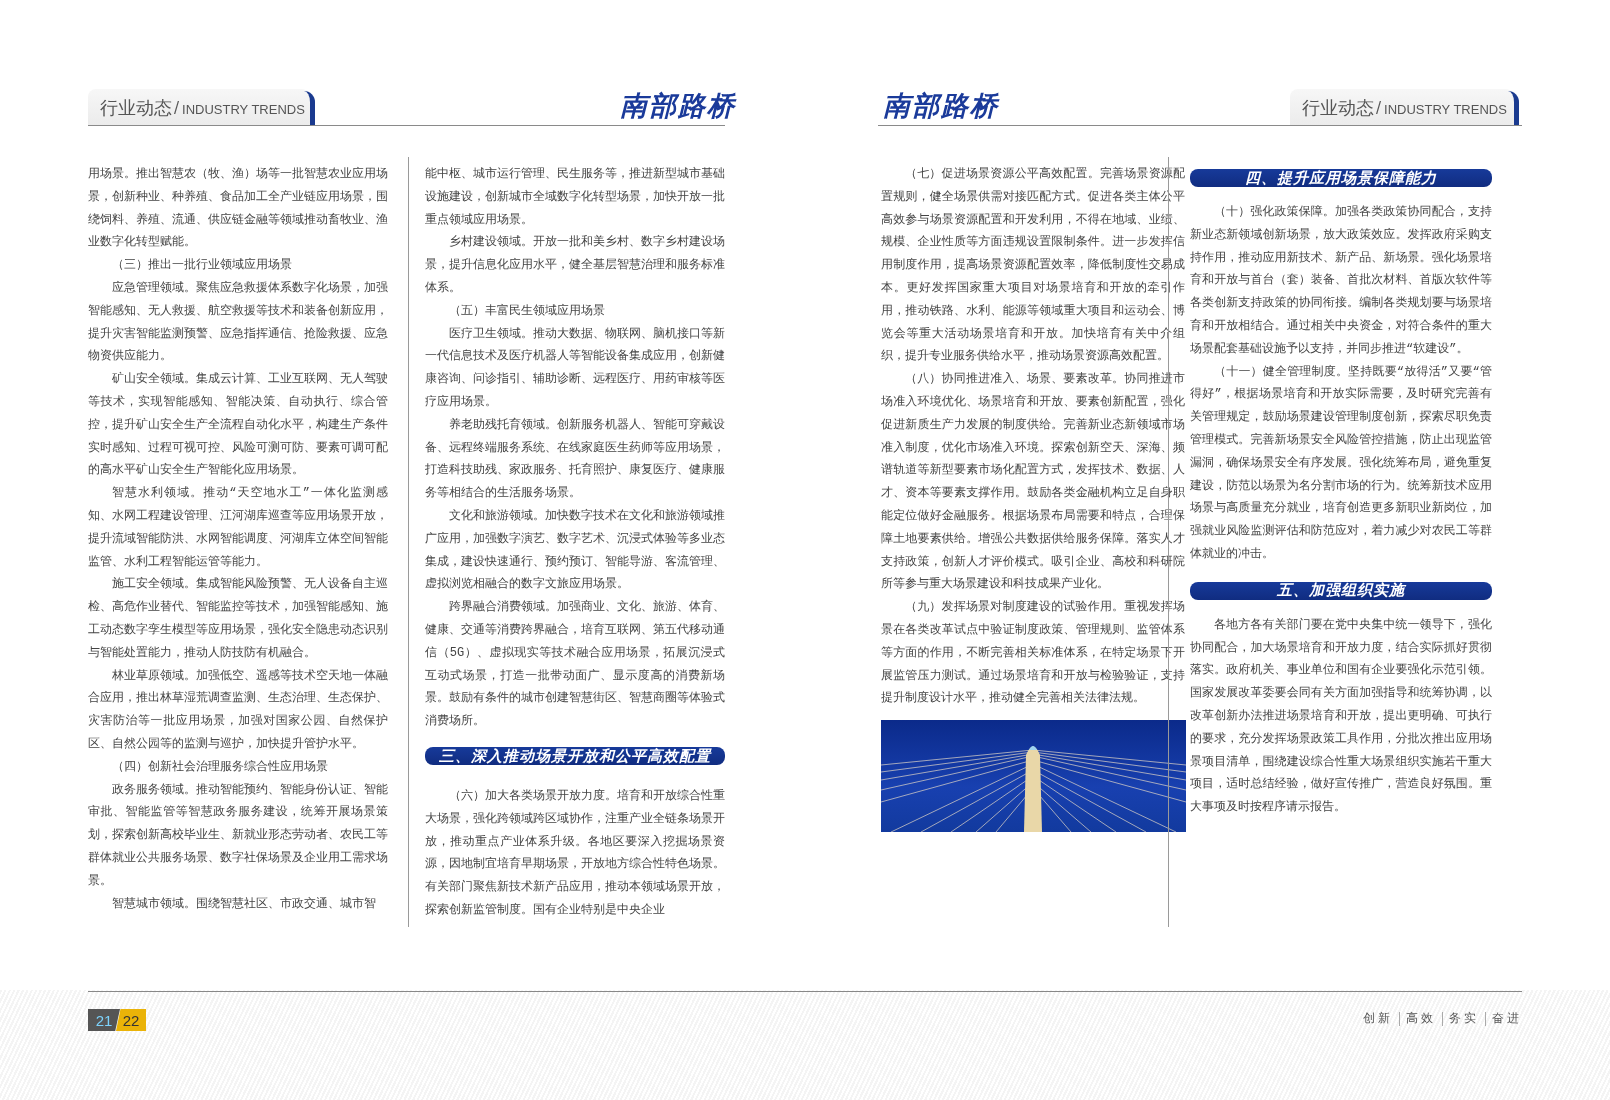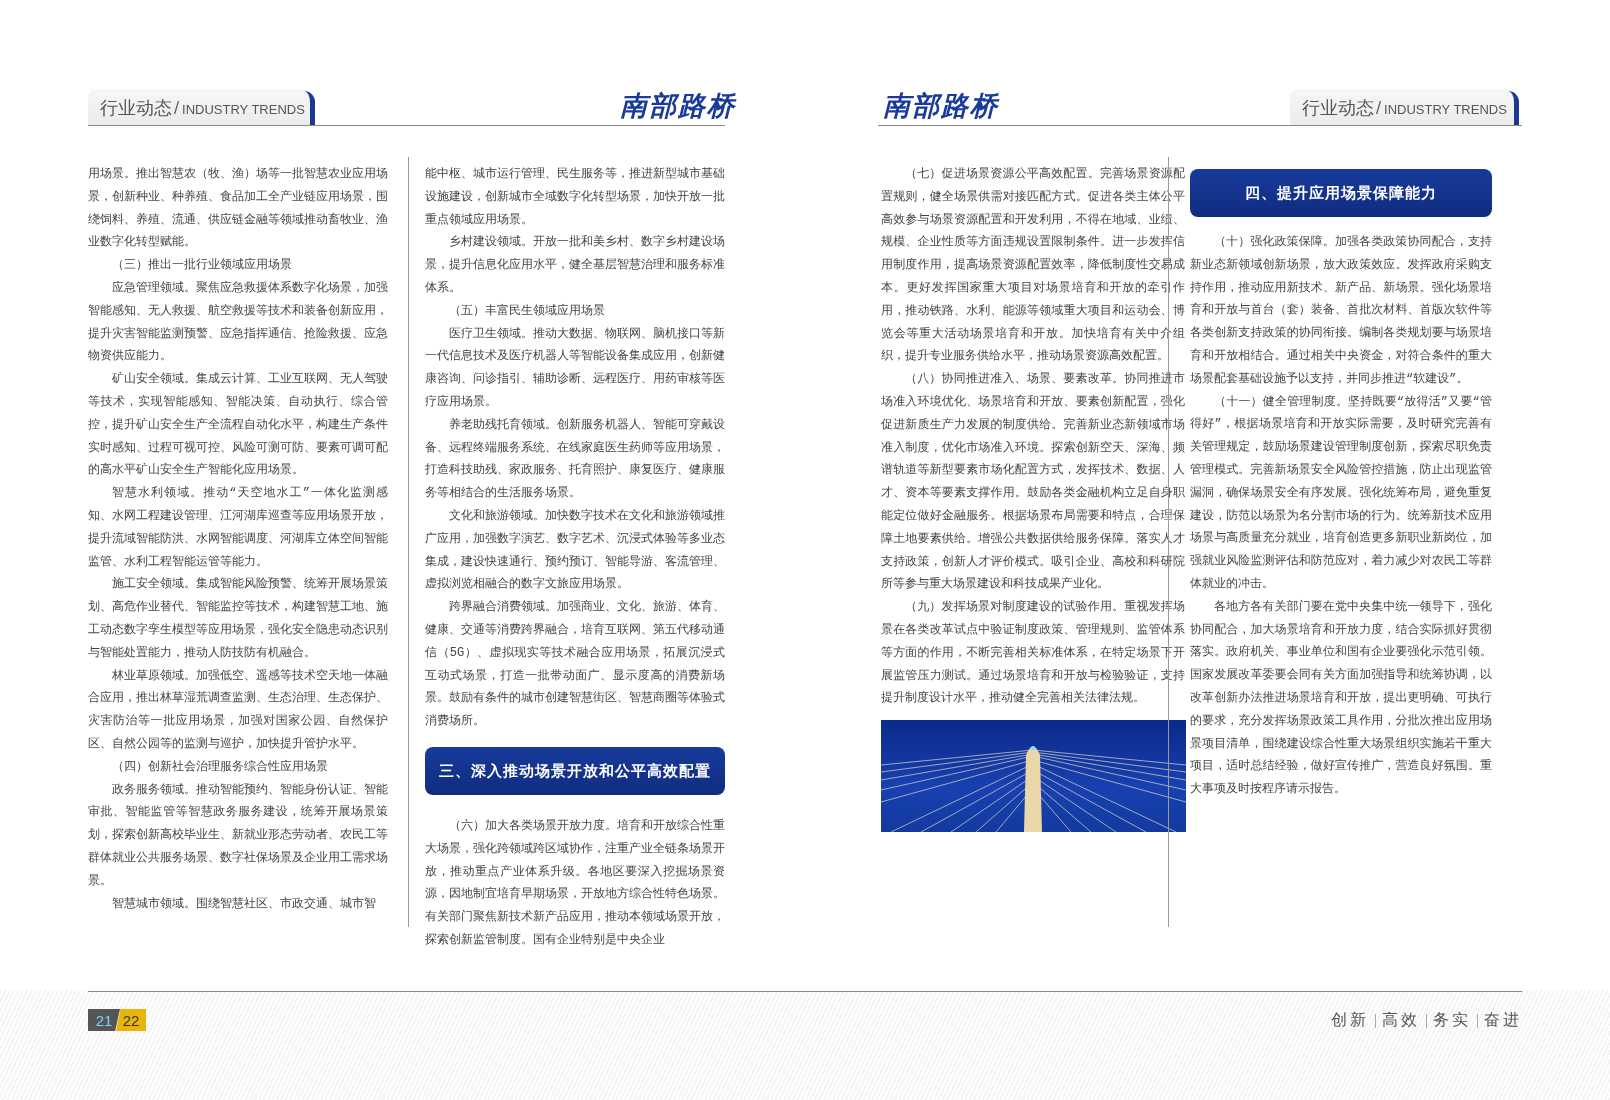--- a/index.html
+++ b/index.html
@@ -21,37 +21,37 @@
   .brand { position: absolute; top: 88px; font-family: "DejaVu Serif", serif; font-size: 27px; font-weight: bold;
            color: #1a3a9a; letter-spacing: 2px; font-style: italic; }
 
   
   .col { position: absolute; top: 163px; width: 300px; font-size: 12px; line-height: 22.8px; text-align: justify; color: #444; }
   .col p { text-indent: 2em; font-family: Liberation Mono, monospace; }
   .col p.noindent { text-indent: 0; }
   .col p.sub { text-indent: 2em; }
   .divider { position: absolute; top: 157px; width: 1px; height: 770px; background: #9a9a9a; }
 
-  .sec-title { height: 48px; margin: 14px 0 14px 0; border-radius: 8px; background: linear-gradient(#173a9a, #102c80);
+  .sec-title { height: 18px; margin: 14px 0 14px 0; border-radius: 8px; background: linear-gradient(#173a9a, #102c80);
                color: #fff; font-family: "DejaVu Sans", sans-serif; font-weight: bold; font-size: 15px;
-               display: flex; align-items: center; justify-content: center; letter-spacing: 1px; text-indent: 0; }
+               display: flex; align-items: center; justify-content: center; letter-spacing: 1px; text-indent: 0; font-style: italic; }
 
   .bridge { width: 305px; height: 112px; margin-top: 10px; position: relative; overflow: hidden;
             background: linear-gradient(180deg, #0b2a8a 0%, #1840b0 60%, #123a9e 100%); }
 
   
   .footer-band { position: absolute; left: 0; top: 990px; width: 1610px; height: 110px;
      background: repeating-linear-gradient(115deg, #f4f4f4 0px, #f4f4f4 2px, #ffffff 2px, #ffffff 4px); }
   .footer-line { position: absolute; left: 88px; top: 991px; width: 1434px; height: 1px; background: #888; }
   .pg { position: absolute; top: 1009px; height: 22px; display: flex; font-family: "Liberation Sans", sans-serif; font-size: 15px; }
   .pg-l { background: #555; color: #7dd3fc; width: 32px; display: flex; align-items: center; justify-content: center;
           clip-path: polygon(0 0, 100% 0, 85% 100%, 0 100%); }
   .pg-r { background: #eab308; color: #333; width: 30px; display: flex; align-items: center; justify-content: center; margin-left: -4px;
           clip-path: polygon(15% 0, 100% 0, 100% 100%, 0 100%); }
-  .slogan { position: absolute; right: 88px; top: 1010px; font-family: "DejaVu Sans", sans-serif; font-size: 16px; color: #555;
+  .slogan { position: absolute; right: 88px; top: 1010px; font-family: "DejaVu Sans", sans-serif; font-size: 12px; color: #555;
             display: flex; align-items: center; letter-spacing: 3px; justify-content: center; }
   .slogan .sep { width: 1px; height: 14px; background: #aaa; margin: 0 6px; }
 </style>
 </head>
 <body>
 
 <div class="page page-left">
   <div class="hdr-tab" style="left:88px;width:225px;">
     <span class="hdr-tab-cn">行业动态</span>
     <span class="hdr-tab-cn" style="font-size:15px;margin-left:2px;">/</span>
@@ -59,21 +59,21 @@
   </div>
   <div class="brand" style="left:620px;">南部路桥</div>
   <div class="hdr-line" style="left:88px;width:637px;"></div>
 
   <div class="col" id="col1" style="left:88px;">
       <p class="noindent">用场景。推出智慧农（牧、渔）场等一批智慧农业应用场景，创新种业、种养殖、食品加工全产业链应用场景，围绕饲料、养殖、流通、供应链金融等领域推动畜牧业、渔业数字化转型赋能。</p>
       <p class="sub">（三）推出一批行业领域应用场景</p>
       <p class="">应急管理领域。聚焦应急救援体系数字化场景，加强智能感知、无人救援、航空救援等技术和装备创新应用，提升灾害智能监测预警、应急指挥通信、抢险救援、应急物资供应能力。</p>
       <p class="">矿山安全领域。集成云计算、工业互联网、无人驾驶等技术，实现智能感知、智能决策、自动执行、综合管控，提升矿山安全生产全流程自动化水平，构建生产条件实时感知、过程可视可控、风险可测可防、要素可调可配的高水平矿山安全生产智能化应用场景。</p>
       <p class="">智慧水利领域。推动“天空地水工”一体化监测感知、水网工程建设管理、江河湖库巡查等应用场景开放，提升流域智能防洪、水网智能调度、河湖库立体空间智能监管、水利工程智能运管等能力。</p>
-      <p class="">施工安全领域。集成智能风险预警、统筹开展场景策划、高危作业替代、智能监控等技术，构建智慧工地、施工动态数字孪生模型等应用场景，强化安全隐患动态识别与智能处置能力，推动人防技防有机融合。</p>
+      <p class="">施工安全领域。集成智能风险预警、无人设备自主巡检、高危作业替代、智能监控等技术，加强智能感知、施工动态数字孪生模型等应用场景，强化安全隐患动态识别与智能处置能力，推动人防技防有机融合。</p>
       <p class="">林业草原领域。加强低空、遥感等技术空天地一体融合应用，推出林草湿荒调查监测、生态治理、生态保护、灾害防治等一批应用场景，加强对国家公园、自然保护区、自然公园等的监测与巡护，加快提升管护水平。</p>
       <p class="sub">（四）创新社会治理服务综合性应用场景</p>
       <p class="">政务服务领域。推动智能预约、智能身份认证、智能审批、智能监管等智慧政务服务建设，统筹开展场景策划，探索创新高校毕业生、新就业形态劳动者、农民工等群体就业公共服务场景、数字社保场景及企业用工需求场景。</p>
       <p class="">智慧城市领域。围绕智慧社区、市政交通、城市智</p>
     </div>
   <div class="divider" style="left:408px;"></div>
   <div class="col" id="col2" style="left:425px;">
     <div id="col2a">
         <p class="noindent">能中枢、城市运行管理、民生服务等，推进新型城市基础设施建设，创新城市全域数字化转型场景，加快开放一批重点领域应用场景。</p>
         <p class="">乡村建设领域。开放一批和美乡村、数字乡村建设场景，提升信息化应用水平，健全基层智慧治理和服务标准体系。</p>
@@ -134,20 +134,21 @@
       </svg>
     </div>
   </div>
   <div class="divider" style="left:363px;"></div>
   <div class="col" style="left:385px;top:157px;width:302px;">
     <div class="sec-title" style="margin-top:12px;">四、提升应用场景保障能力</div>
     <div id="col4a">
         <p class="">（十）强化政策保障。加强各类政策协同配合，支持新业态新领域创新场景，放大政策效应。发挥政府采购支持作用，推动应用新技术、新产品、新场景。强化场景培育和开放与首台（套）装备、首批次材料、首版次软件等各类创新支持政策的协同衔接。编制各类规划要与场景培育和开放相结合。通过相关中央资金，对符合条件的重大场景配套基础设施予以支持，并同步推进“软建设”。</p>
         <p class="">（十一）健全管理制度。坚持既要“放得活”又要“管得好”，根据场景培育和开放实际需要，及时研究完善有关管理规定，鼓励场景建设管理制度创新，探索尽职免责管理模式。完善新场景安全风险管控措施，防止出现监管漏洞，确保场景安全有序发展。强化统筹布局，避免重复建设，防范以场景为名分割市场的行为。统筹新技术应用场景与高质量充分就业，培育创造更多新职业新岗位，加强就业风险监测评估和防范应对，着力减少对农民工等群体就业的冲击。</p>
       </div>
+    <div class="sec-title" style="margin-top:16px;">五、加强组织实施</div>
     <div id="col4b">
         <p class="">各地方各有关部门要在党中央集中统一领导下，强化协同配合，加大场景培育和开放力度，结合实际抓好贯彻落实。政府机关、事业单位和国有企业要强化示范引领。国家发展改革委要会同有关方面加强指导和统筹协调，以改革创新办法推进场景培育和开放，提出更明确、可执行的要求，充分发挥场景政策工具作用，分批次推出应用场景项目清单，围绕建设综合性重大场景组织实施若干重大项目，适时总结经验，做好宣传推广，营造良好氛围。重大事项及时按程序请示报告。</p>
       </div>
   </div>
 </div>
 
 <div class="footer-band"></div>
 <div class="footer-line"></div>
 <div class="pg" style="left:88px;">
   <span class="pg-l">21</span>

